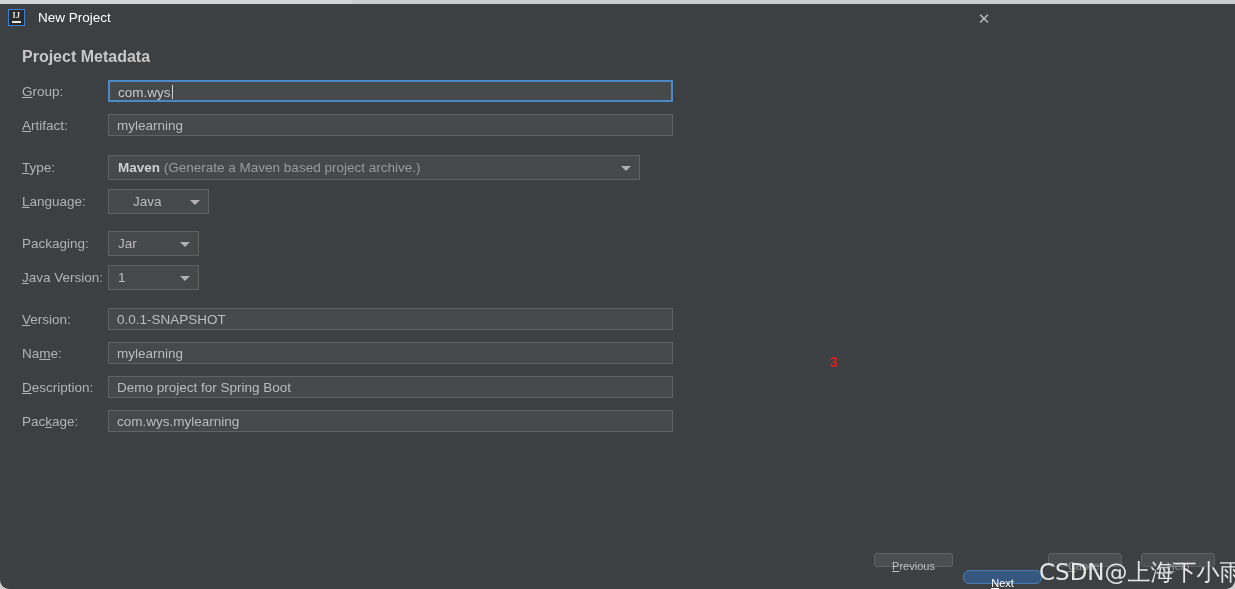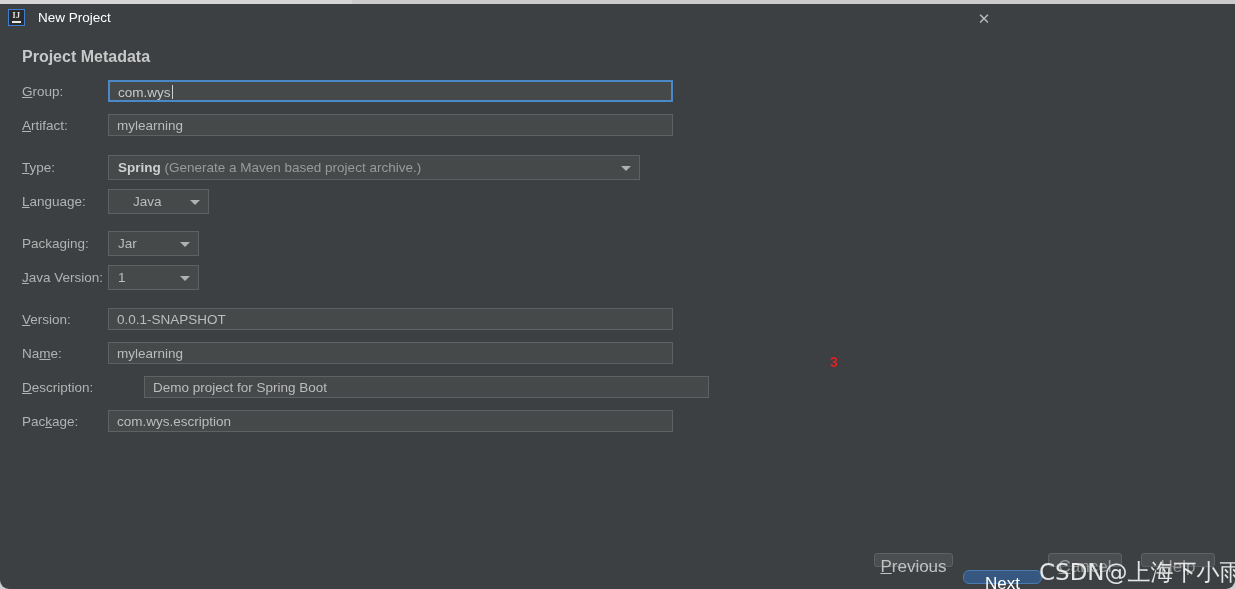--- a/index.html
+++ b/index.html
@@ -168,21 +168,21 @@
   }
 
   
   .btn {
     position: absolute;
     height: 14px;
     border: 1px solid #5e6264;
     box-sizing: border-box;
     background: #4a4e50;
     color: #c2c2c2;
-    font-size: 17px;
+    font-size: 11px;
     line-height: 25px;
     text-align: center;
     border-radius: 3px;
     cursor: pointer;
   }
   .btn u { text-decoration: underline; }
   .btn.primary {
     background: #365880;
     border: 1px solid #4a7bb0;
     color: #ffffff;
@@ -223,21 +223,21 @@
   </div>
 
   <div class="row" style="top:110px;">
     <div class="lbl" style="top:4px;"><u>A</u>rtifact:</div>
     <div class="field wide" style="top:0;">mylearning</div>
   </div>
 
   <div class="row" style="top:151px;">
     <div class="lbl" style="top:5px;"><u>T</u>ype:</div>
     <div class="combo" style="top:0; width:532px;">
-      <span class="strong">Spring</span>
+      <span class="strong">Maven</span>
       <span class="muted">(Generate a Maven based project archive.)</span>
       <span class="arrow"></span>
     </div>
   </div>
 
   <div class="row" style="top:185px;">
     <div class="lbl" style="top:5px;"><u>L</u>anguage:</div>
     <div class="combo" style="top:0; width:101px;padding-left:24px;">
       <span>Java</span>
       <span class="arrow"></span>
@@ -265,26 +265,26 @@
     <div class="field wide" style="top:0;">0.0.1-SNAPSHOT</div>
   </div>
 
   <div class="row" style="top:338px;">
     <div class="lbl" style="top:4px;">Na<u>m</u>e:</div>
     <div class="field wide" style="top:0;">mylearning</div>
   </div>
 
   <div class="row" style="top:372px;">
     <div class="lbl" style="top:4px;"><u>D</u>escription:</div>
-    <div class="field wide" style="top:0;margin-left:36px;">Demo project for Spring Boot</div>
+    <div class="field wide" style="top:0;">Demo project for Spring Boot</div>
   </div>
 
   <div class="row" style="top:406px;">
     <div class="lbl" style="top:4px;">Pac<u>k</u>age:</div>
-    <div class="field wide" style="top:0;">com.wys.escription</div>
+    <div class="field wide" style="top:0;">com.wys.mylearning</div>
   </div>
 
   <div class="annot" style="left:830px; top:350px;">3</div>
 
   <div class="btn" style="left:874px; top:549px; width:79px;"><u>P</u>revious</div>
   <div class="btn primary" style="left:963px; top:566px; width:79px;border-radius:6px;"><u>N</u>ext</div>
   <div class="btn hidden-behind" style="left:1048px; top:549px; width:74px;"><u>C</u>ancel</div>
   <div class="btn hidden-behind" style="left:1141px; top:549px; width:74px;"><u>H</u>elp</div>
 
   <div class="watermark">CSDN@上海下小雨</div>

